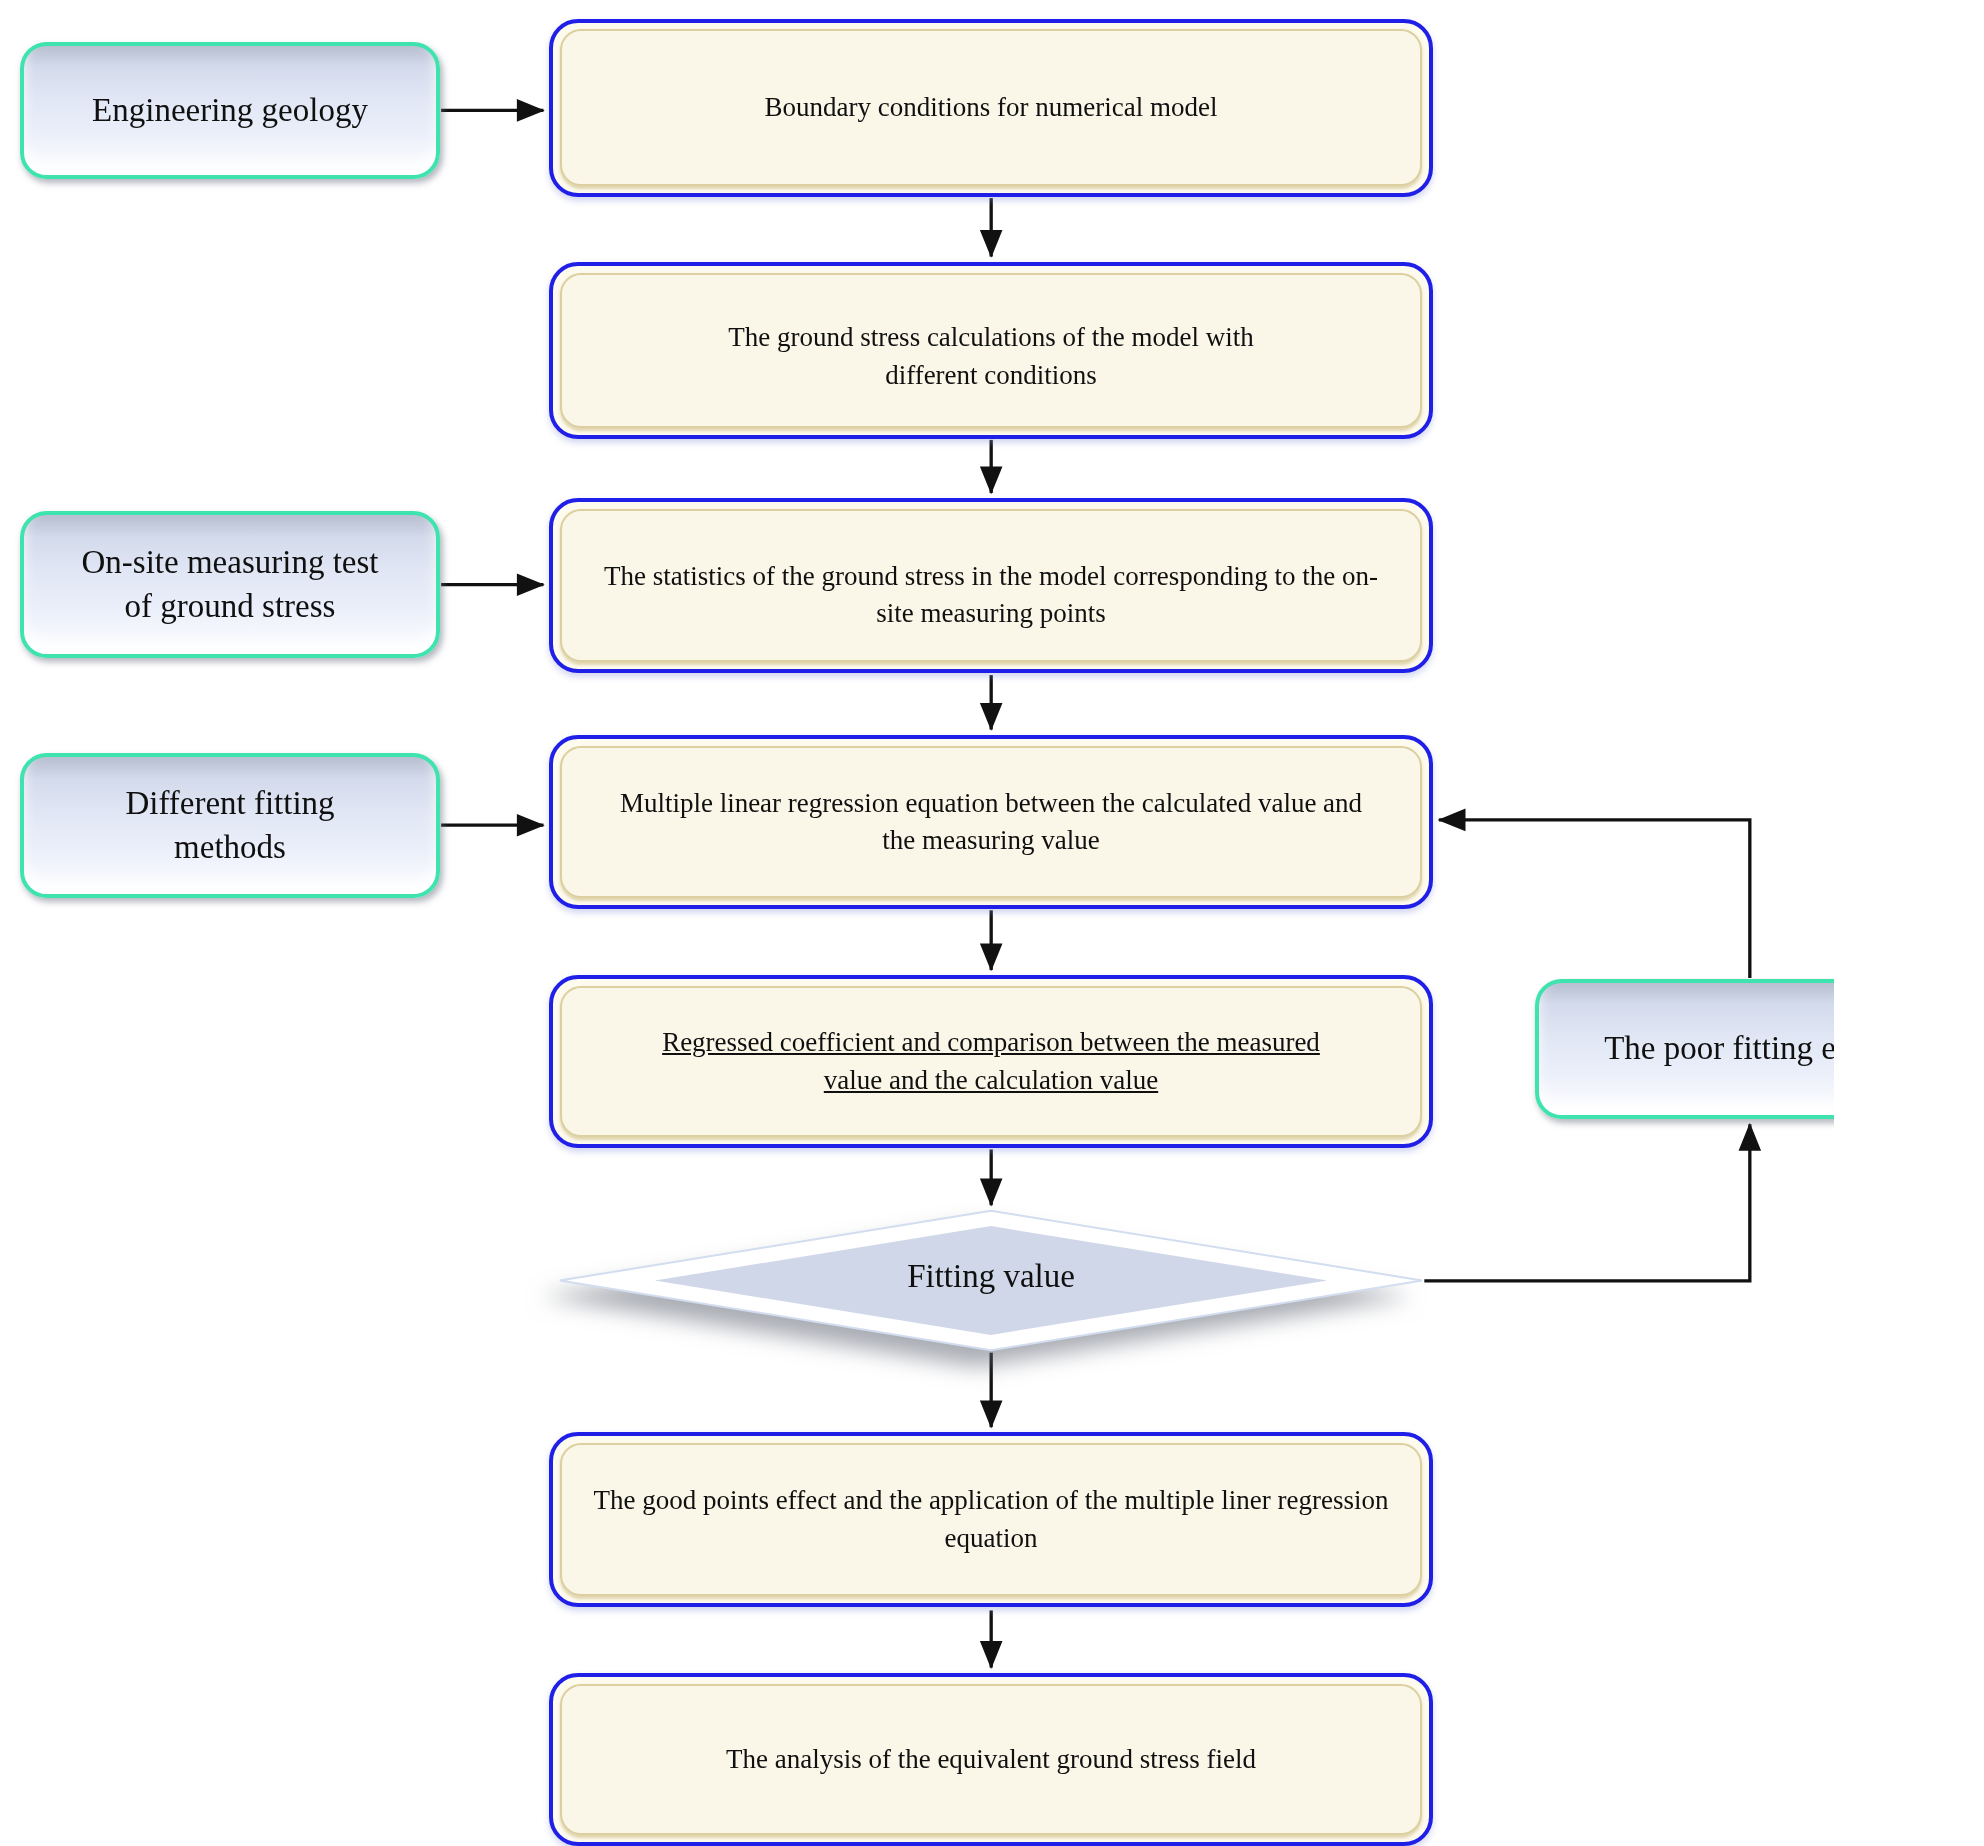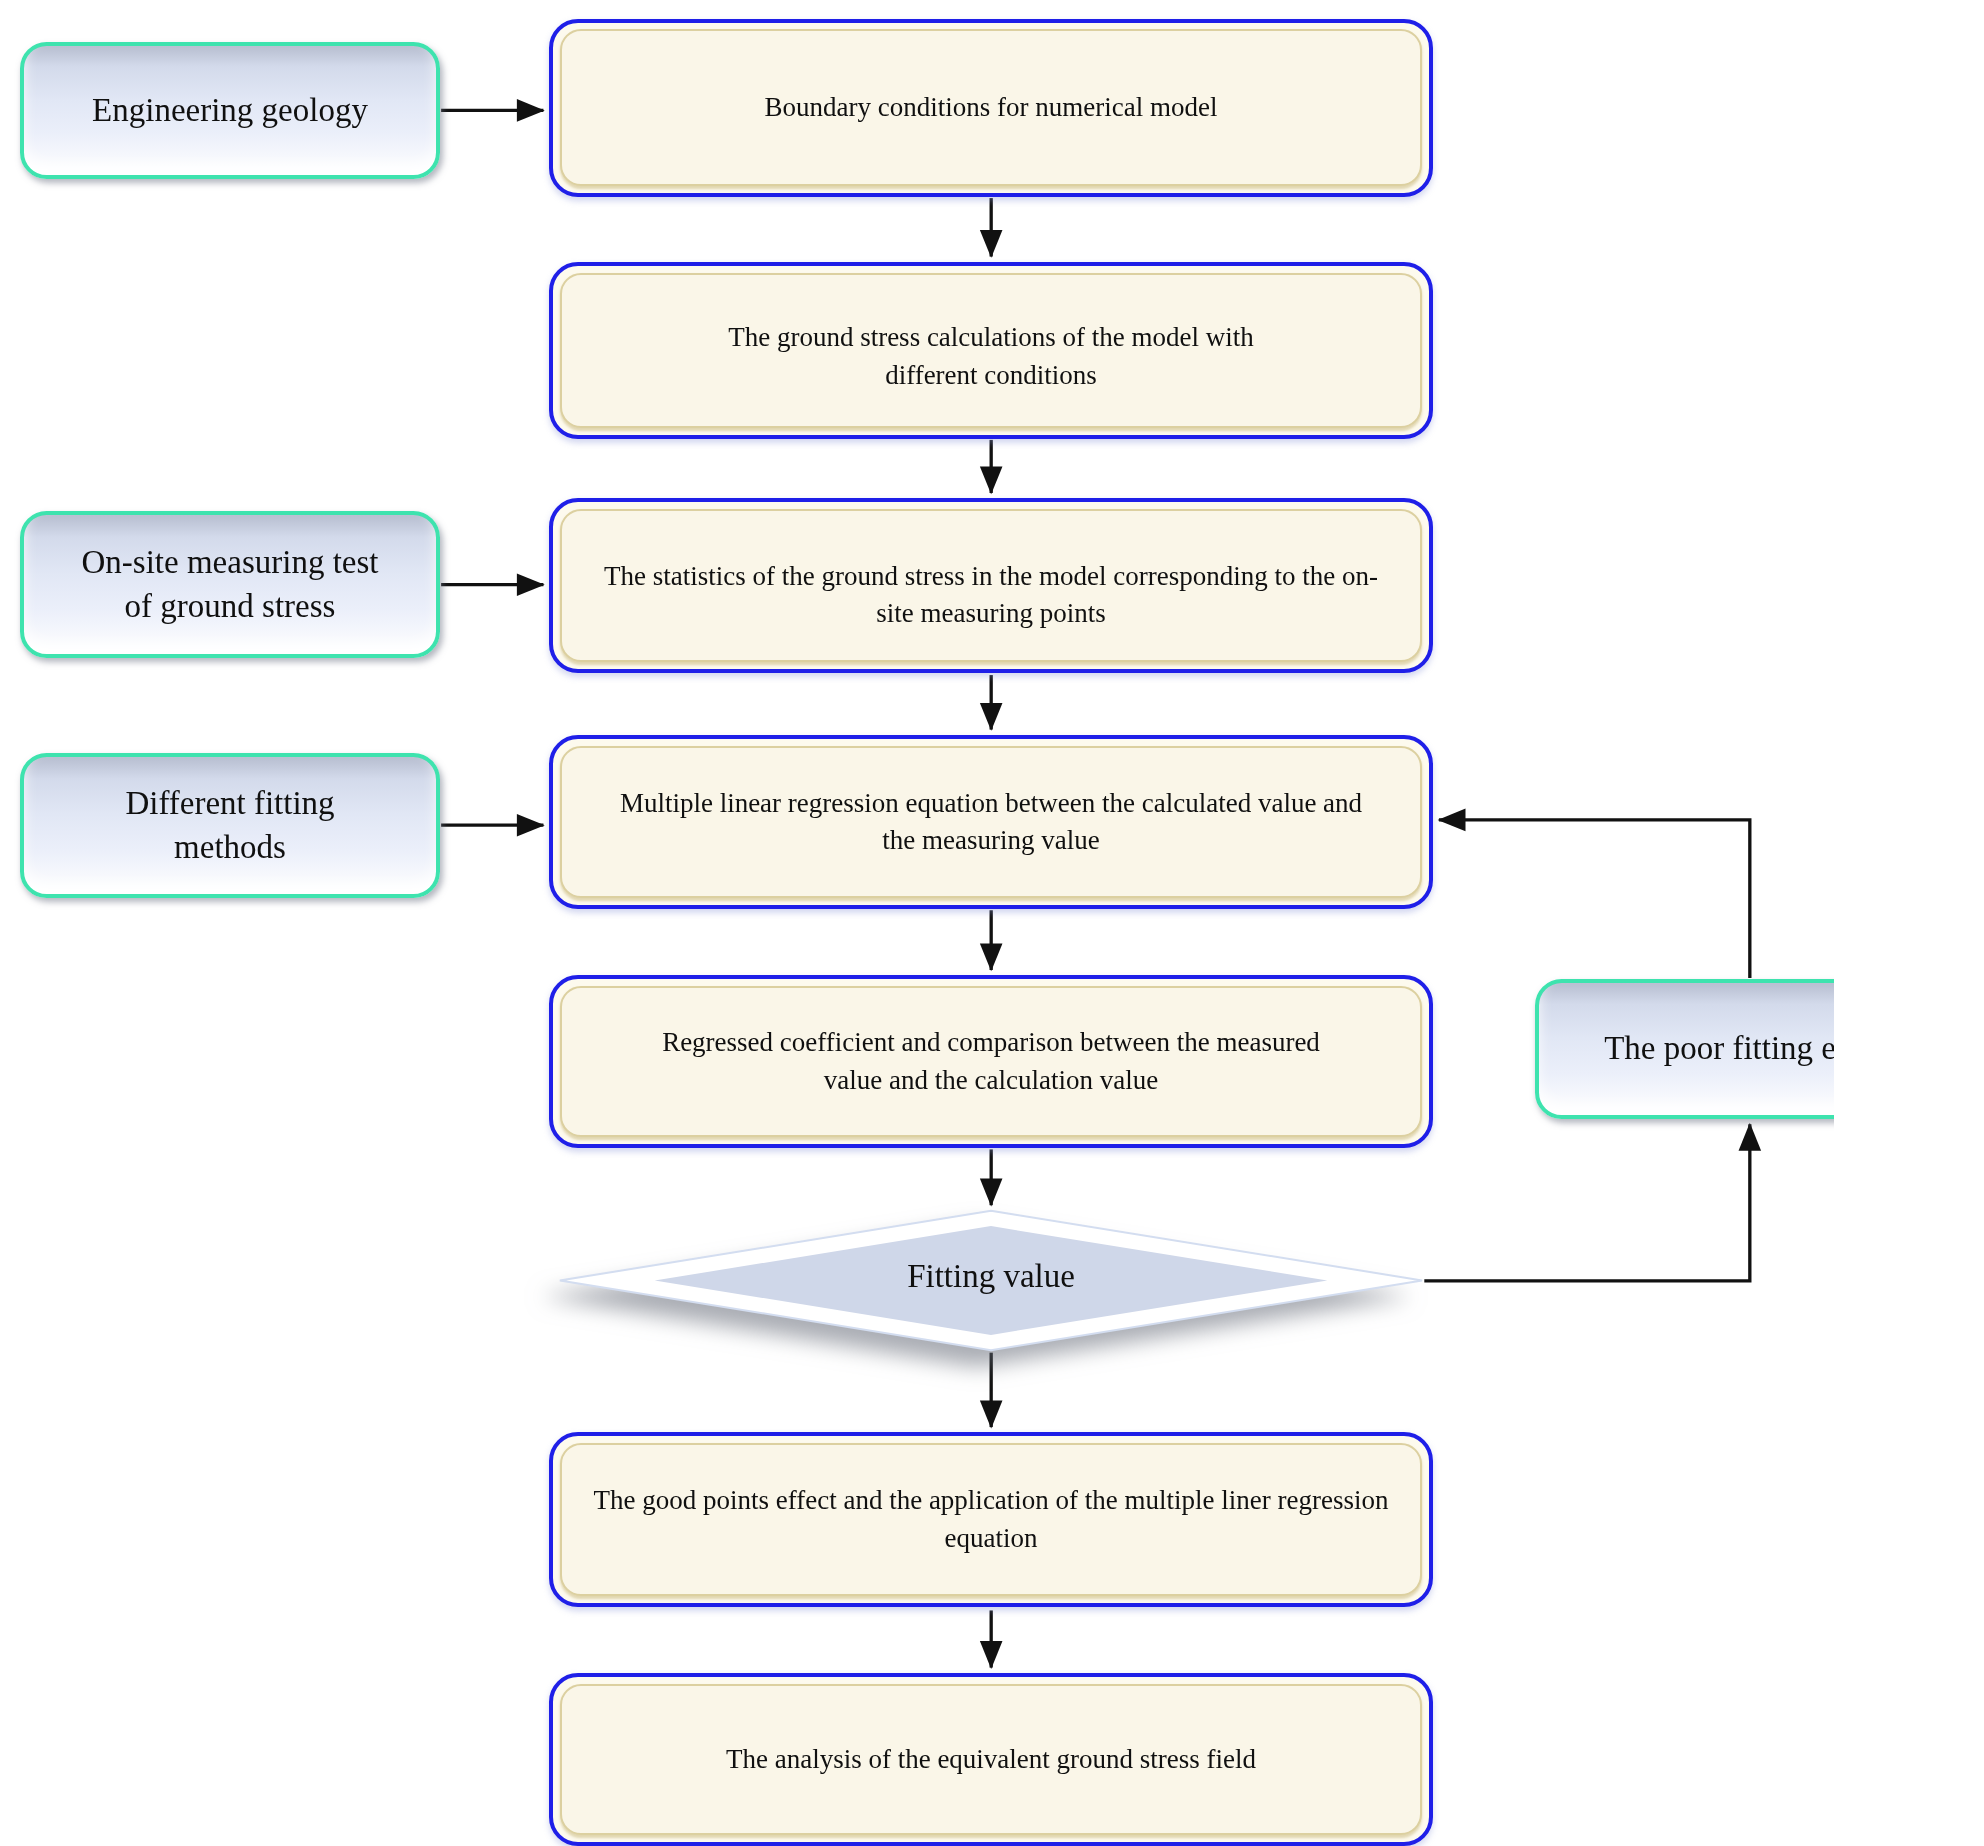--- a/index.html
+++ b/index.html
@@ -62,21 +62,21 @@
   .diamond-inner { fill:var(--diamond-fill,#cfd7e9); }
   .diamond-label {
     position:absolute; left:526px; top:1254px; width:930px; text-align:center;
     font-size:33px; color:var(--text-color,#101010);
   }
 
   
   .w-c2 { max-width:611px;margin-top:12px; }
   .w-c3 { max-width:784px;margin-top:19px; }
   .w-c4 { max-width:764px; }
-  .w-c5 { max-width:704px; }
+  .w-c5 { max-width:704px;text-decoration:underline; }
   .w-c6 { max-width:797px; }
   .w-l2 { max-width:306px; }
   .w-l3 { max-width:286px; }
 </style>
 </head>
 <body>
 
 <div class="canvas">
 
   <svg class="connectors" xmlns="http://www.w3.org/2000/svg" viewBox="0 0 2988 2780" width="1985" height="1847">

